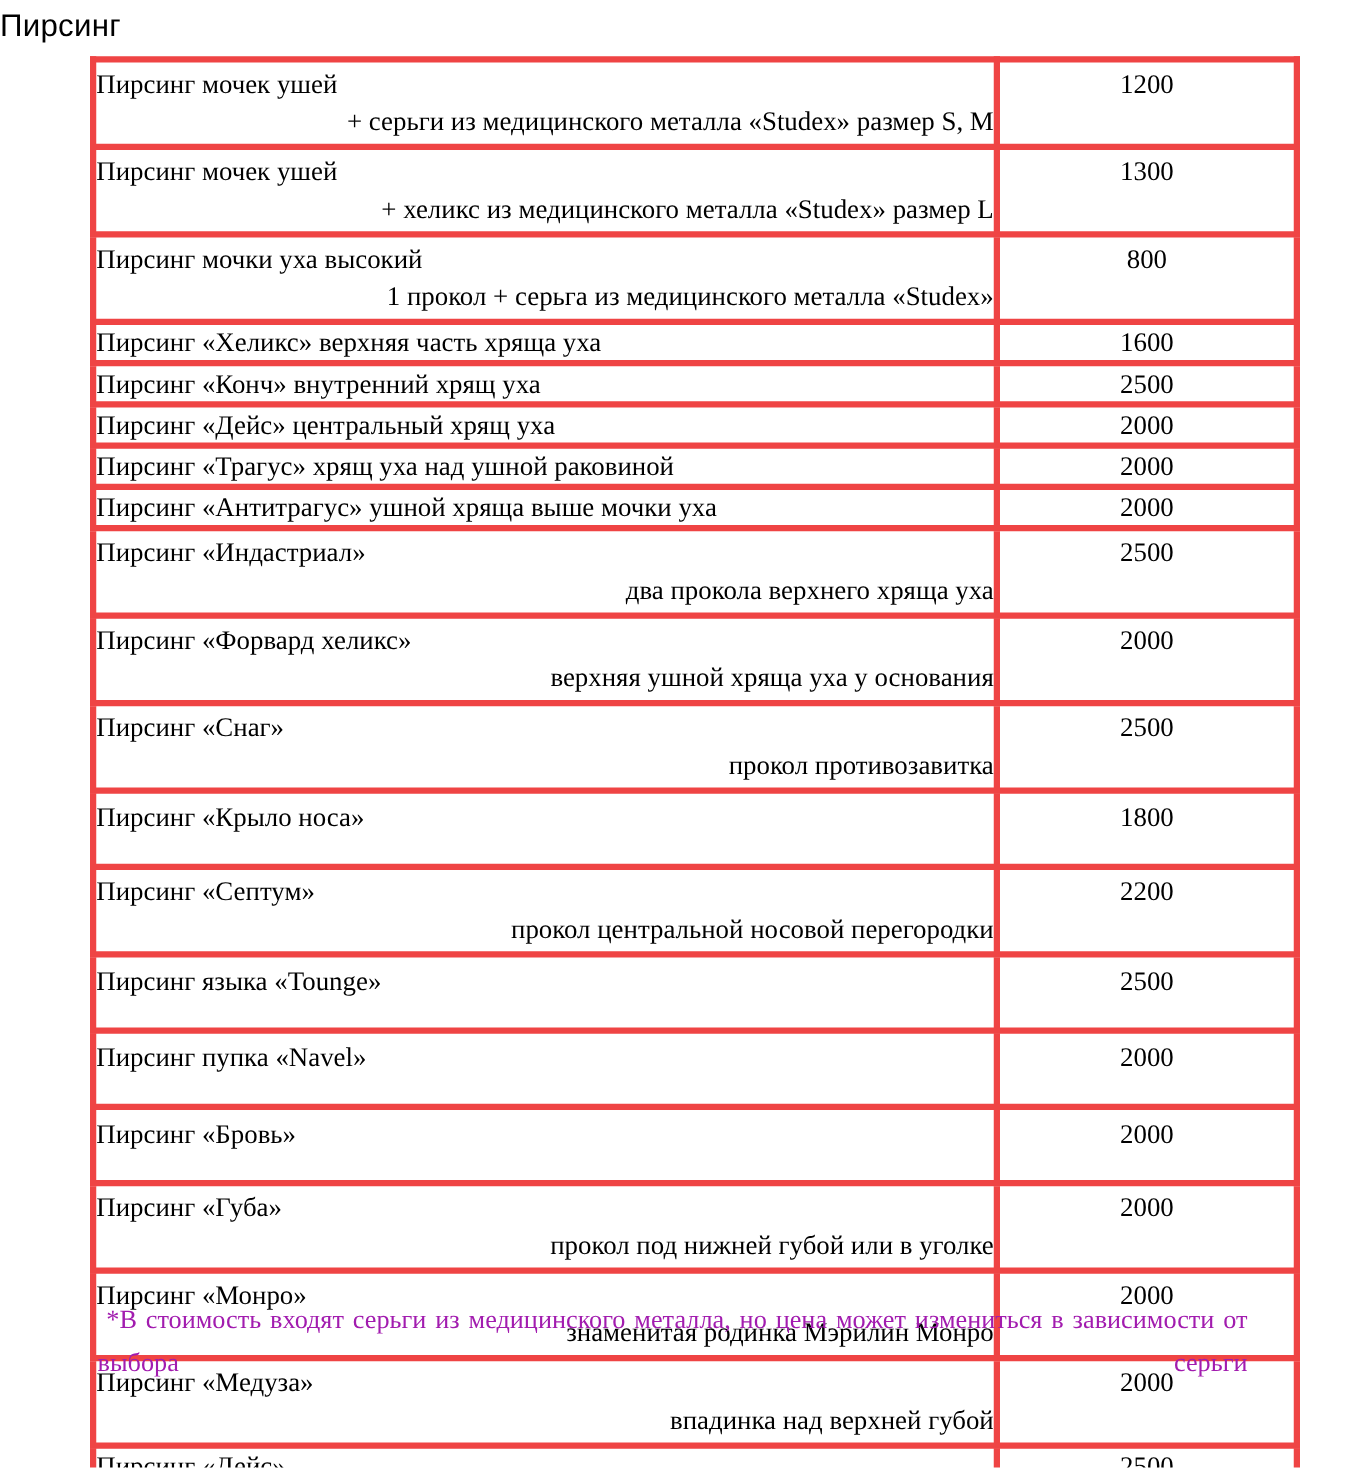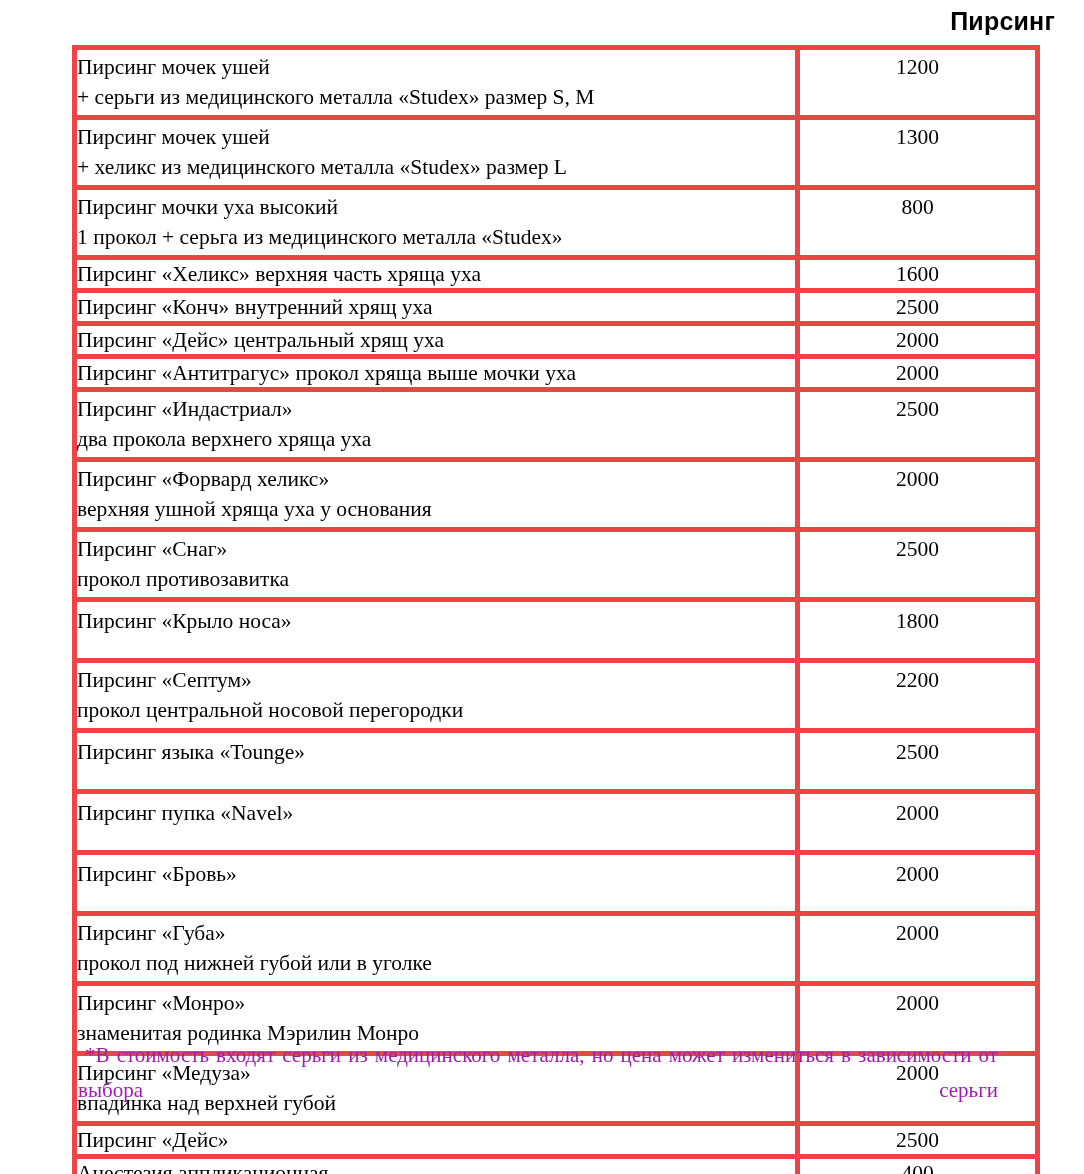--- a/index.html
+++ b/index.html
@@ -23,23 +23,23 @@
     box-sizing: border-box;
     overflow: hidden;
   }
 
   
   .doc-title {
     position: absolute;
     top: 6px;
     left: 0;
     width: 1055px;
-    text-align: right;
+    text-align: left;
     font-family: "Liberation Sans", "DejaVu Sans", sans-serif;
-    font-weight: bold;
+    font-weight: normal;
     font-size: 25px;
     line-height: 30px;
     letter-spacing: 0.2px;
     color: #000;
   }
 
   
   .price-table {
     position: absolute;
     left: 72px;
@@ -69,21 +69,21 @@
   }
 
   
   tr.h-compact .cell-name,
   tr.h-compact .cell-price { line-height: 26px; padding-top: 1px; padding-bottom: 1px; }
   tr.h-roomy .cell-name,
   tr.h-roomy .cell-price { line-height: 29px; padding-top: 5px; padding-bottom: 22px; }
   tr.h-two .cell-name,
   tr.h-two .cell-price { line-height: 30px; padding-top: 2px; padding-bottom: 3px; }
 
-  .line2 { display: block; }
+  .line2 { display: block; text-align: right; }
 
   
   .footnote {
     position: absolute;
     left: 78px;
     top: 1038px;
     width: 920px;
     font-size: 21px;
     line-height: 35px;
     text-align: justify;
@@ -127,21 +127,25 @@
         </tr>
         <tr class="h-compact">
           <td class="cell-name"><span class="line1">Пирсинг «Конч» внутренний хрящ уха</span></td>
           <td class="cell-price">2500</td>
         </tr>
         <tr class="h-compact">
           <td class="cell-name"><span class="line1">Пирсинг «Дейс» центральный хрящ уха</span></td>
           <td class="cell-price">2000</td>
         </tr>
         <tr class="h-compact">
-          <td class="cell-name"><span class="line1">Пирсинг «Антитрагус» прокол хряща выше мочки уха</span></td>
+          <td class="cell-name"><span class="line1">Пирсинг «Трагус» хрящ уха над ушной раковиной</span></td>
+          <td class="cell-price">2000</td>
+        </tr>
+        <tr class="h-compact">
+          <td class="cell-name"><span class="line1">Пирсинг «Антитрагус» ушной хряща выше мочки уха</span></td>
           <td class="cell-price">2000</td>
         </tr>
         <tr class="h-two">
           <td class="cell-name"><span class="line1">Пирсинг «Индастриал»</span><span class="line2">два прокола верхнего хряща уха</span></td>
           <td class="cell-price">2500</td>
         </tr>
         <tr class="h-two">
           <td class="cell-name"><span class="line1">Пирсинг «Форвард хеликс»</span><span class="line2">верхняя ушной хряща уха у основания</span></td>
           <td class="cell-price">2000</td>
         </tr>

